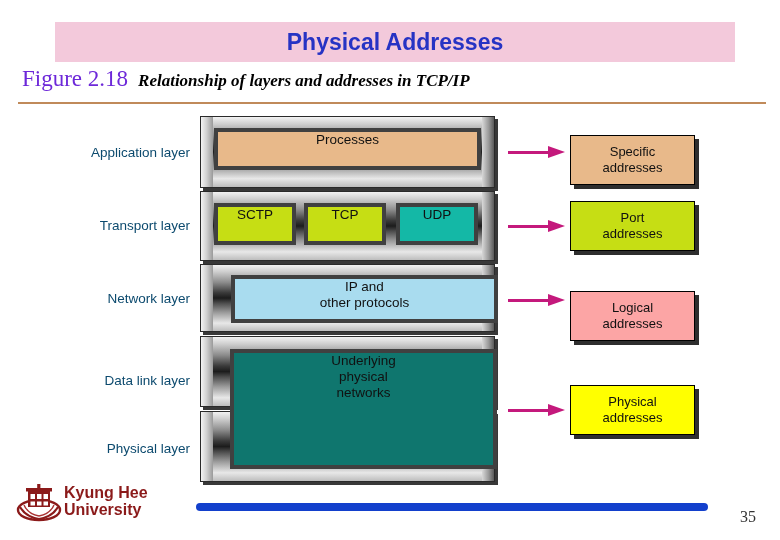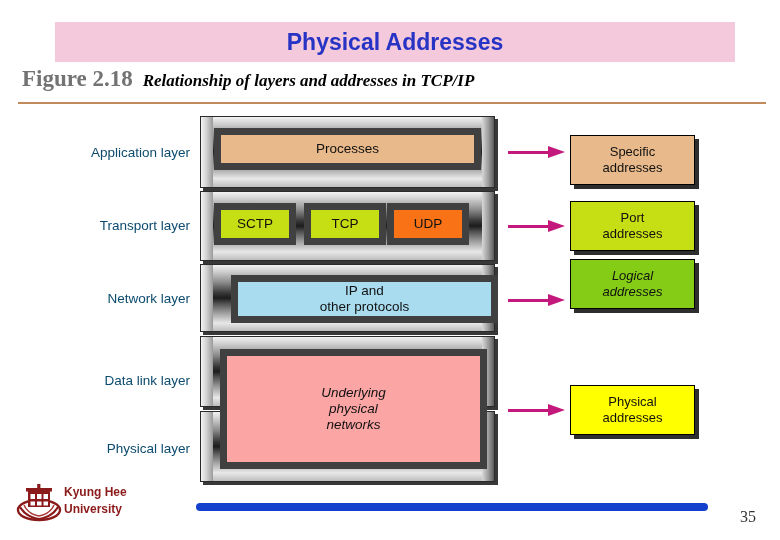--- a/index.html
+++ b/index.html
@@ -44,23 +44,23 @@
 
   
   #caption-row {
     position: absolute;
     left: 22px; top: 66px;
     height: 30px;
     white-space: nowrap;
   }
   #caption-figure {
     font-family: "Liberation Serif", serif;
-    font-weight: bold;
+    font-weight: normal;
     font-size: 23px;
-    color: #737373;
+    color: #6d28d9;
     vertical-align: baseline;
   }
   #caption-title {
     font-family: "Liberation Serif", serif;
     font-weight: bold;
     font-style: italic;
     font-size: 17px;
     color: #000000;
     margin-left: 10px;
     vertical-align: baseline;
@@ -124,28 +124,28 @@
   }
   .bar-side.left { left: 0; }
   .bar-side.right {
     right: 0;
     background: linear-gradient(to left, #5a5a5a 0%, #9a9a9a 45%, #d8d8d8 100%);
   }
 
   
   .inner-box {
     position: absolute;
-    border: 7px solid #404040;
+    border: 4px solid #404040;
     box-sizing: border-box;
     font-family: "Liberation Sans", sans-serif;
     font-size: 13.5px;
     color: #111111;
     text-align: center;
     display: flex;
-    align-items: center;
+    align-items: flex-start;
     justify-content: center;
     line-height: 1.18;
     z-index: 3;
   }
 
   
   .addr-box {
     position: absolute;
     left: 570px;
     width: 125px;
@@ -194,21 +194,21 @@
   #crest {
     position: absolute;
     left: 0; top: 2px;
     width: 46px; height: 40px;
   }
   #logo-text {
     position: absolute;
     left: 48px; top: 3px;
     font-family: "Liberation Sans", sans-serif;
     font-weight: bold;
-    font-size: 12px;
+    font-size: 16px;
     color: #8b1a1a;
     line-height: 17px;
     white-space: pre-line;
   }
   #blue-bar {
     position: absolute;
     left: 196px; top: 503px;
     width: 512px; height: 8px;
     background: #1340cc;
     border-radius: 4px;
@@ -279,30 +279,30 @@
     <div class="inner-box" style="left:214px; top:20px; width:267px; height:42px; background:#e8b98a;">
       <span>Processes</span>
     </div>
 
     <div class="inner-box" style="left:214px; top:95px; width:82px; height:42px; background:#c6de14;">
       <span>SCTP</span>
     </div>
     <div class="inner-box" style="left:304px; top:95px; width:82px; height:42px; background:#c6de14;">
       <span>TCP</span>
     </div>
-    <div class="inner-box" style="left:387px; top:95px; width:82px; height:42px; background:#f97316;">
+    <div class="inner-box" style="left:396px; top:95px; width:82px; height:42px; background:#14b8a6;">
       <span>UDP</span>
     </div>
 
     <div class="inner-box" style="left:231px; top:167px; width:267px; height:48px; background:#a9dcef; white-space:pre-line;">
       <span>IP and
 other protocols</span>
     </div>
 
-    <div class="inner-box" style="left:220px; top:241px; width:267px; height:120px; background:#fca5a5; white-space:pre-line;font-style:italic;">
+    <div class="inner-box" style="left:230px; top:241px; width:267px; height:120px; background:#0f766e; white-space:pre-line;">
       <span>Underlying
 physical
 networks</span>
     </div>
 
     <div class="arrow" style="top:38px;">
       <div class="shaft"></div>
       <div class="head"></div>
     </div>
     <div class="arrow" style="top:112px;">
@@ -319,21 +319,21 @@
     </div>
 
     <div class="addr-box" style="top:27px; background:#e8b98a; white-space:pre-line;">
       <span>Specific
 addresses</span>
     </div>
     <div class="addr-box" style="top:93px; background:#c6de14; white-space:pre-line;">
       <span>Port
 addresses</span>
     </div>
-    <div class="addr-box" style="top:151px; background:#84cc16; white-space:pre-line;font-style:italic;">
+    <div class="addr-box" style="top:183px; background:#fca5a5; white-space:pre-line;">
       <span>Logical
 addresses</span>
     </div>
     <div class="addr-box" style="top:277px; background:#ffff00; white-space:pre-line;">
       <span>Physical
 addresses</span>
     </div>
 
   </div>
 

